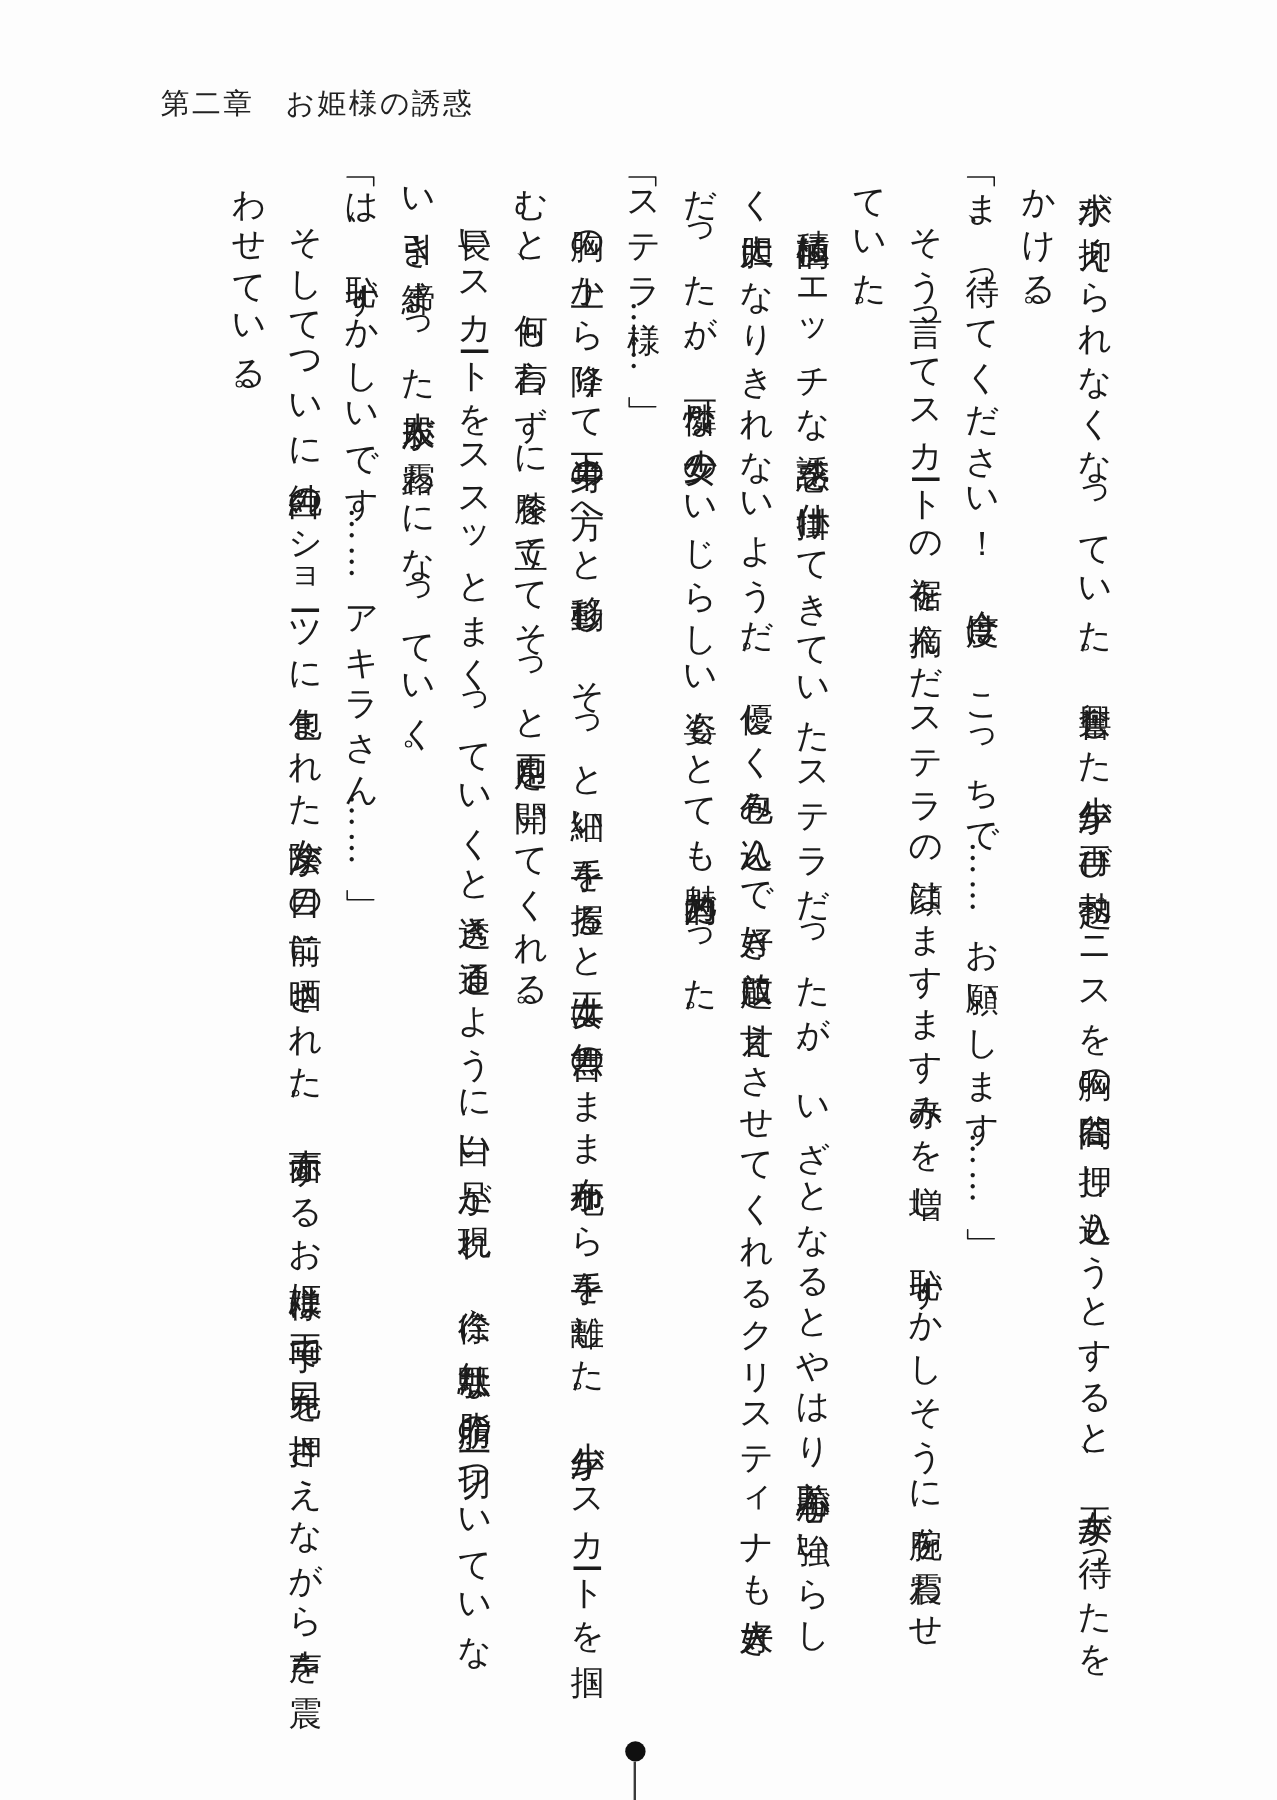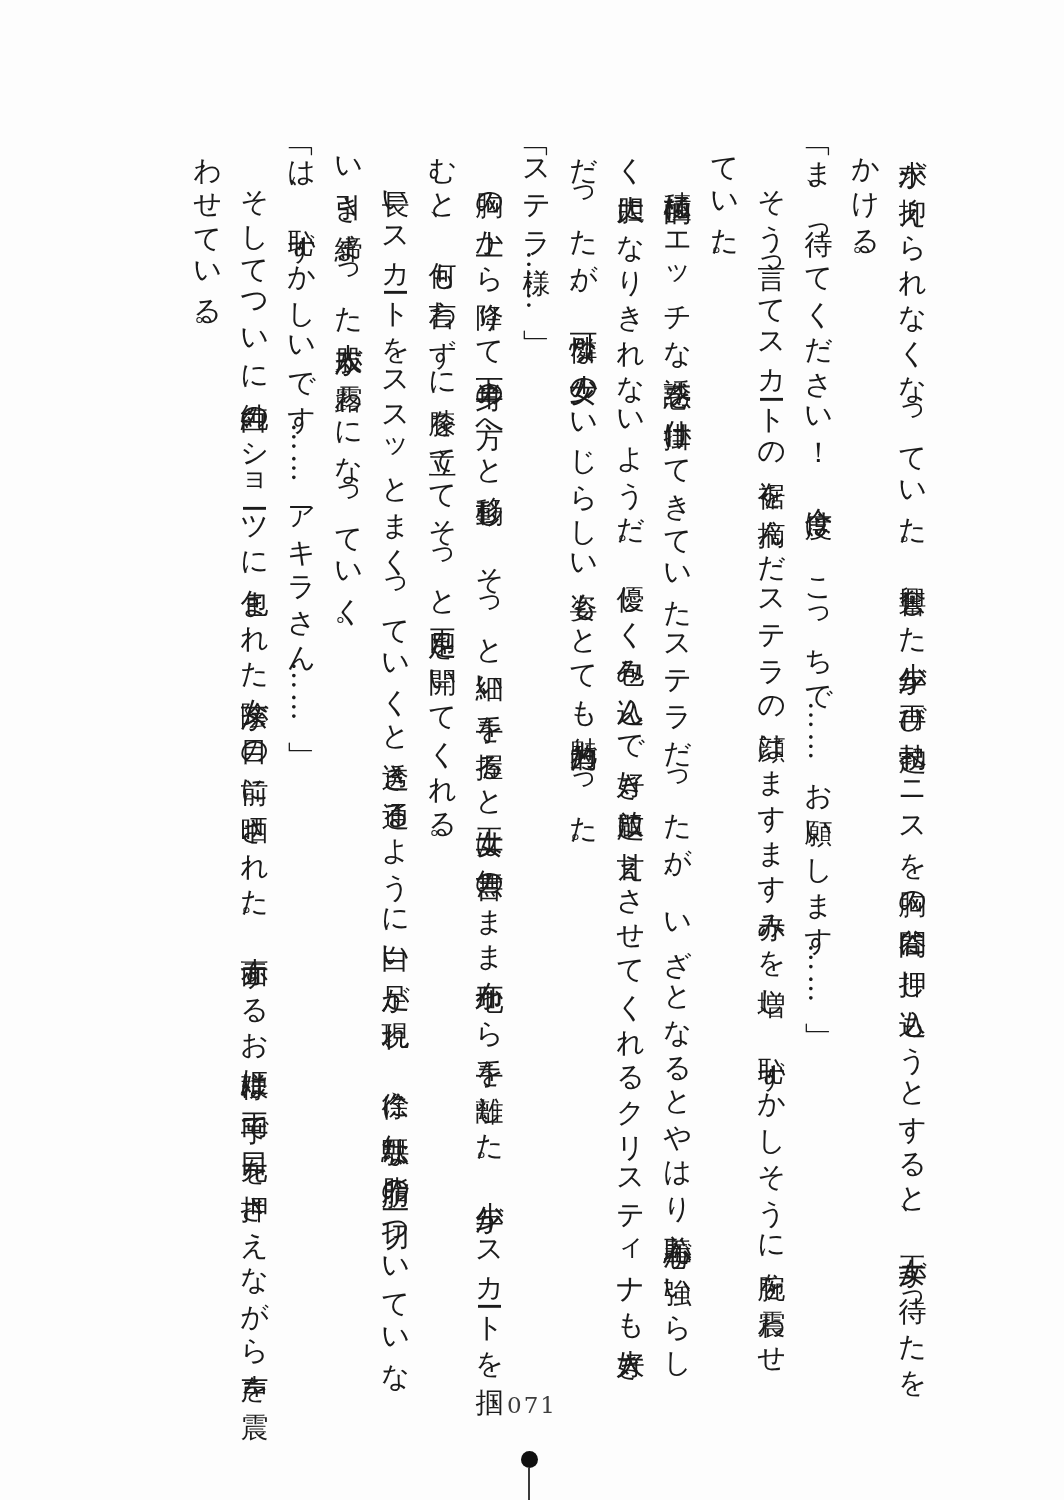--- a/index.html
+++ b/index.html
@@ -67,31 +67,31 @@
     width: 2px;
     height: 32px;
     background: #3a3a3a;
   }
 </style>
 </head>
 <body>
 
 <div class="page">
 
+  <div class="chapter-header">第二章　お姫様の誘惑</div>
 
   <div class="text-block">
     <p>求が抑えられなくなっていた。興奮した少年が再び勃起ペニスを胸の谷間に押し込もうとすると、王女が待ったをかける。</p>
     <p>「ま、待ってください！　今度は、こっちで……お願いします……」</p>
     <p>　そう言ってスカートの裾を摘んだステラの顔はますます赤みを増し、恥ずかしそうに腕を震わせていた。</p>
     <p>　積極的にエッチな誘惑を仕掛けてきていたステラだったが、いざとなるとやはり羞恥心が強いらしく大胆になりきれないようだ。優しく包み込んで好き放題に甘えさせてくれるクリスティナも大好きだったが、可憐な少女のいじらしい姿もとても魅力的だった。</p>
     <p>「ステラ様……」</p>
     <p>　胸の上から降りて下半身の方へと移動し、そっと細い手を握ると王女は無言のまま布地から手を離した。少年がスカートを掴むと、何も言わずに膝を立ててそっと両足を開いてくれる。</p>
     <p>　長いスカートをススッとまくっていくと透き通るように白い足が現れ、徐々に無駄な脂肪の一切ついていない引き締まった太股が露わになっていく。</p>
     <p>「は、恥ずかしいです……アキラさん……」</p>
     <p>　そしてついに純白のショーツに包まれた女陰が目の前に晒された。赤面するお姫様は両手で口元を押さえながら声を震わせている。</p>
   </div>
 
-  <div class="page-number">071</div>
 
   <div class="marker-dot"></div>
   <div class="marker-line"></div>
 
 </div>
 
 </body></html>

